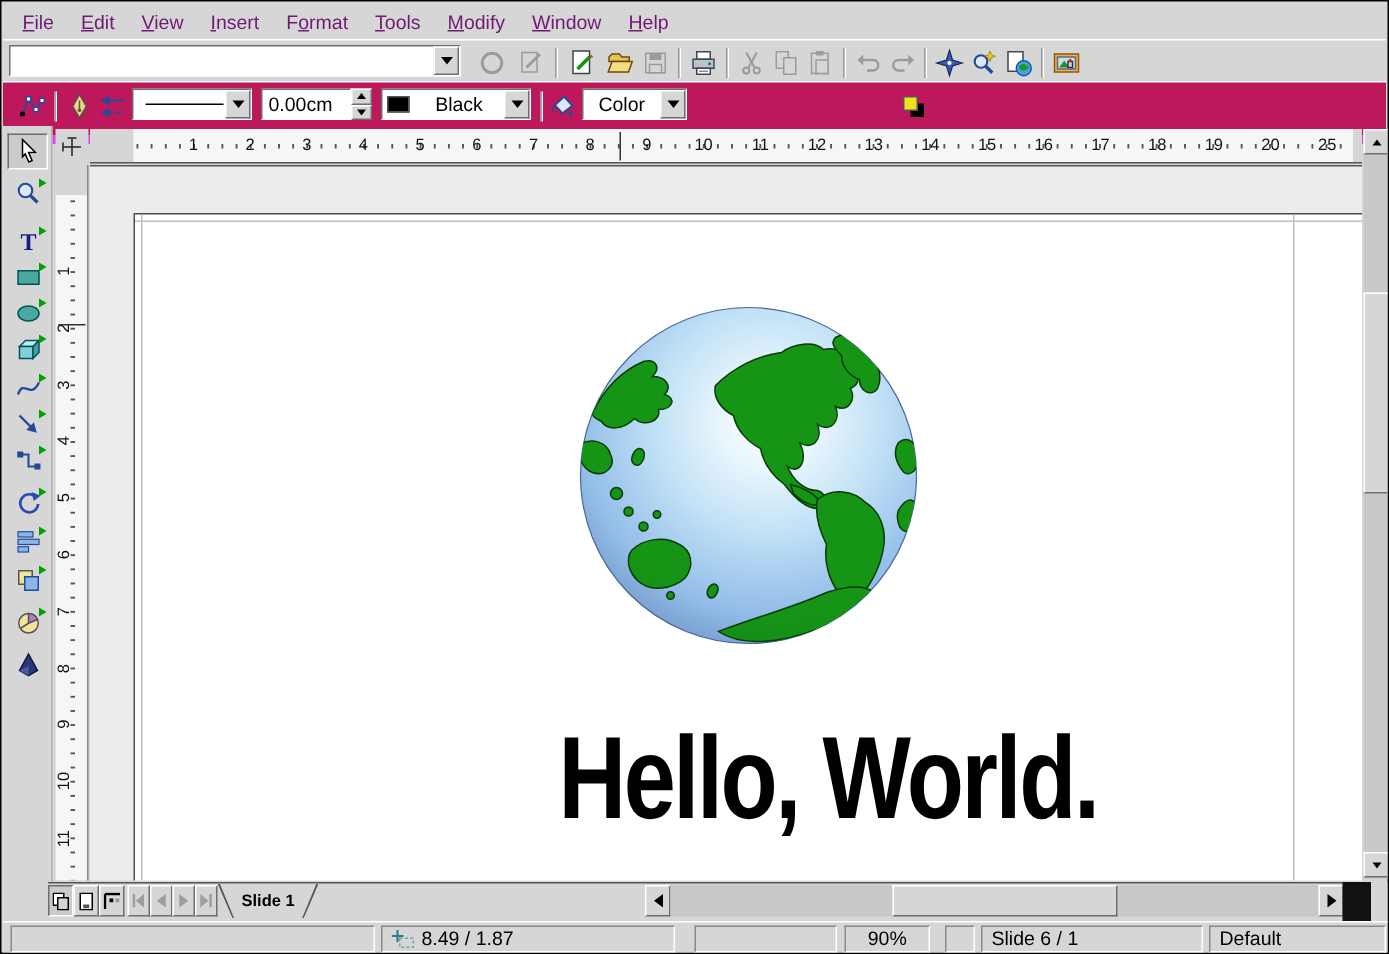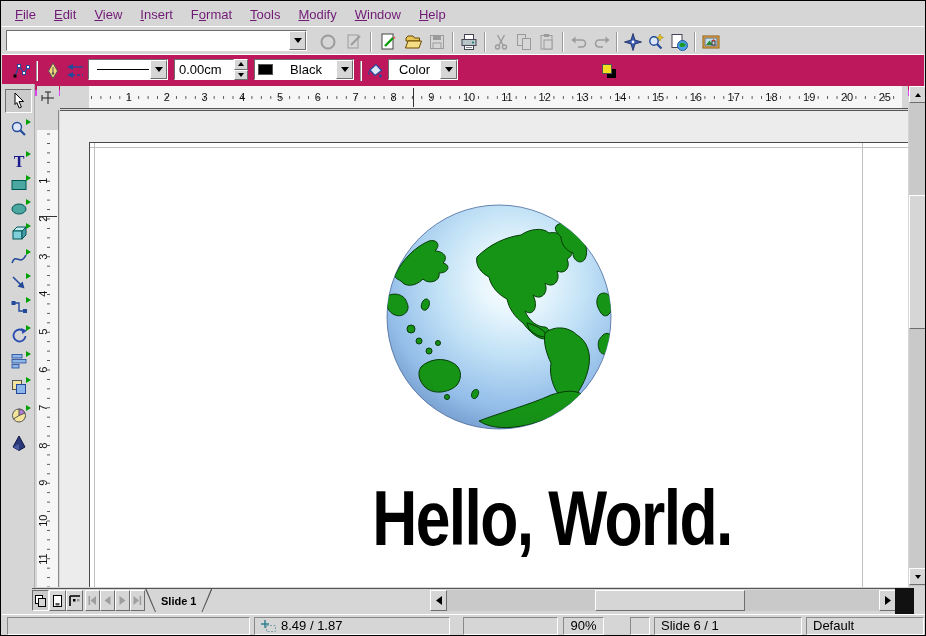--- a/index.html
+++ b/index.html
@@ -588,21 +588,21 @@
       <svg width="15" height="12">
           <line x1="4" y1="0" x2="4" y2="8" stroke="#2a7a8a" stroke-width="1.4"></line>
           <line x1="0" y1="4" x2="8" y2="4" stroke="#2a7a8a" stroke-width="1.4"></line>
           <rect x="5.5" y="5.5" width="9" height="6" fill="none" stroke="#7aa0aa" stroke-dasharray="2,1.5"></rect>
         </svg>
       <span>8.49 / 1.87</span>
     </div>
     <div class="sfield" style="left:461px;width:95px">
         <span></span>
       </div>
-    <div class="sfield" style="left:561px;width:41px;justify-content:center">
+    <div class="sfield" style="left:561px;width:57px;justify-content:center">
         <span>90%</span>
       </div>
     <div class="sfield" style="left:628px;width:20px">
         <span></span>
       </div>
     <div class="sfield" style="left:652px;width:148px">
         <span>Slide 6 / 1</span>
       </div>
     <div class="sfield" style="left:804px;width:118px">
         <span>Default</span>

